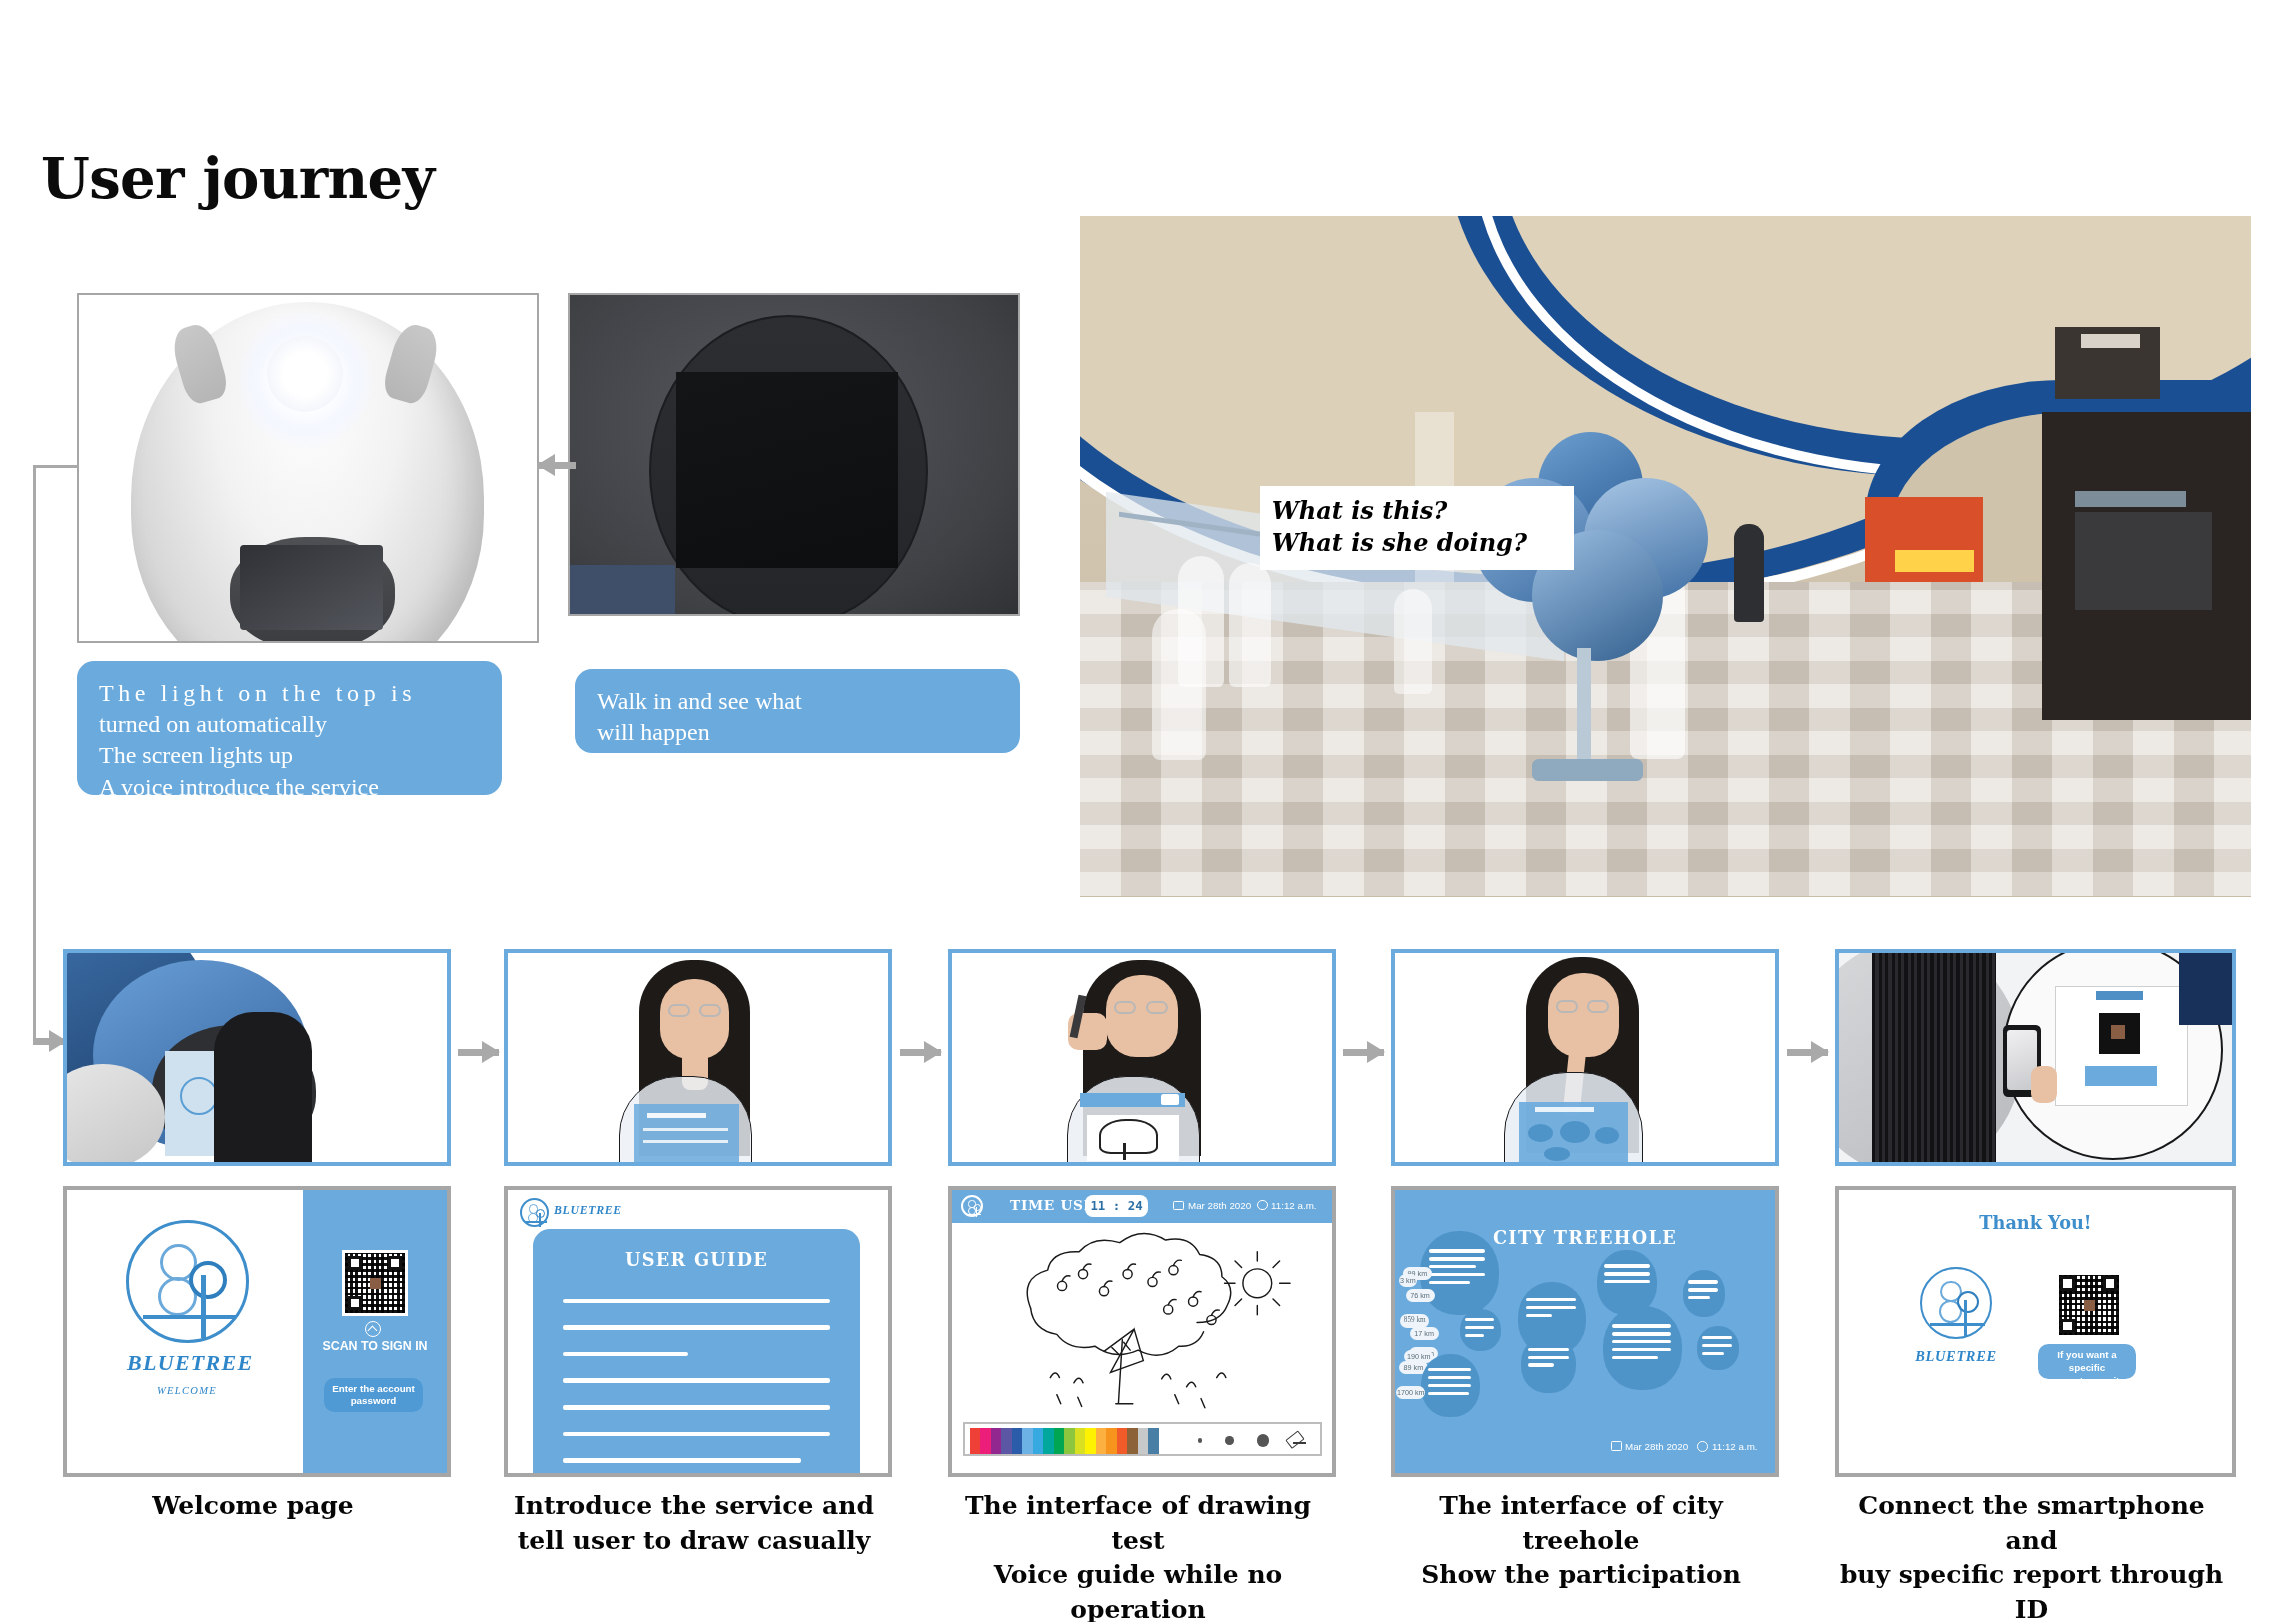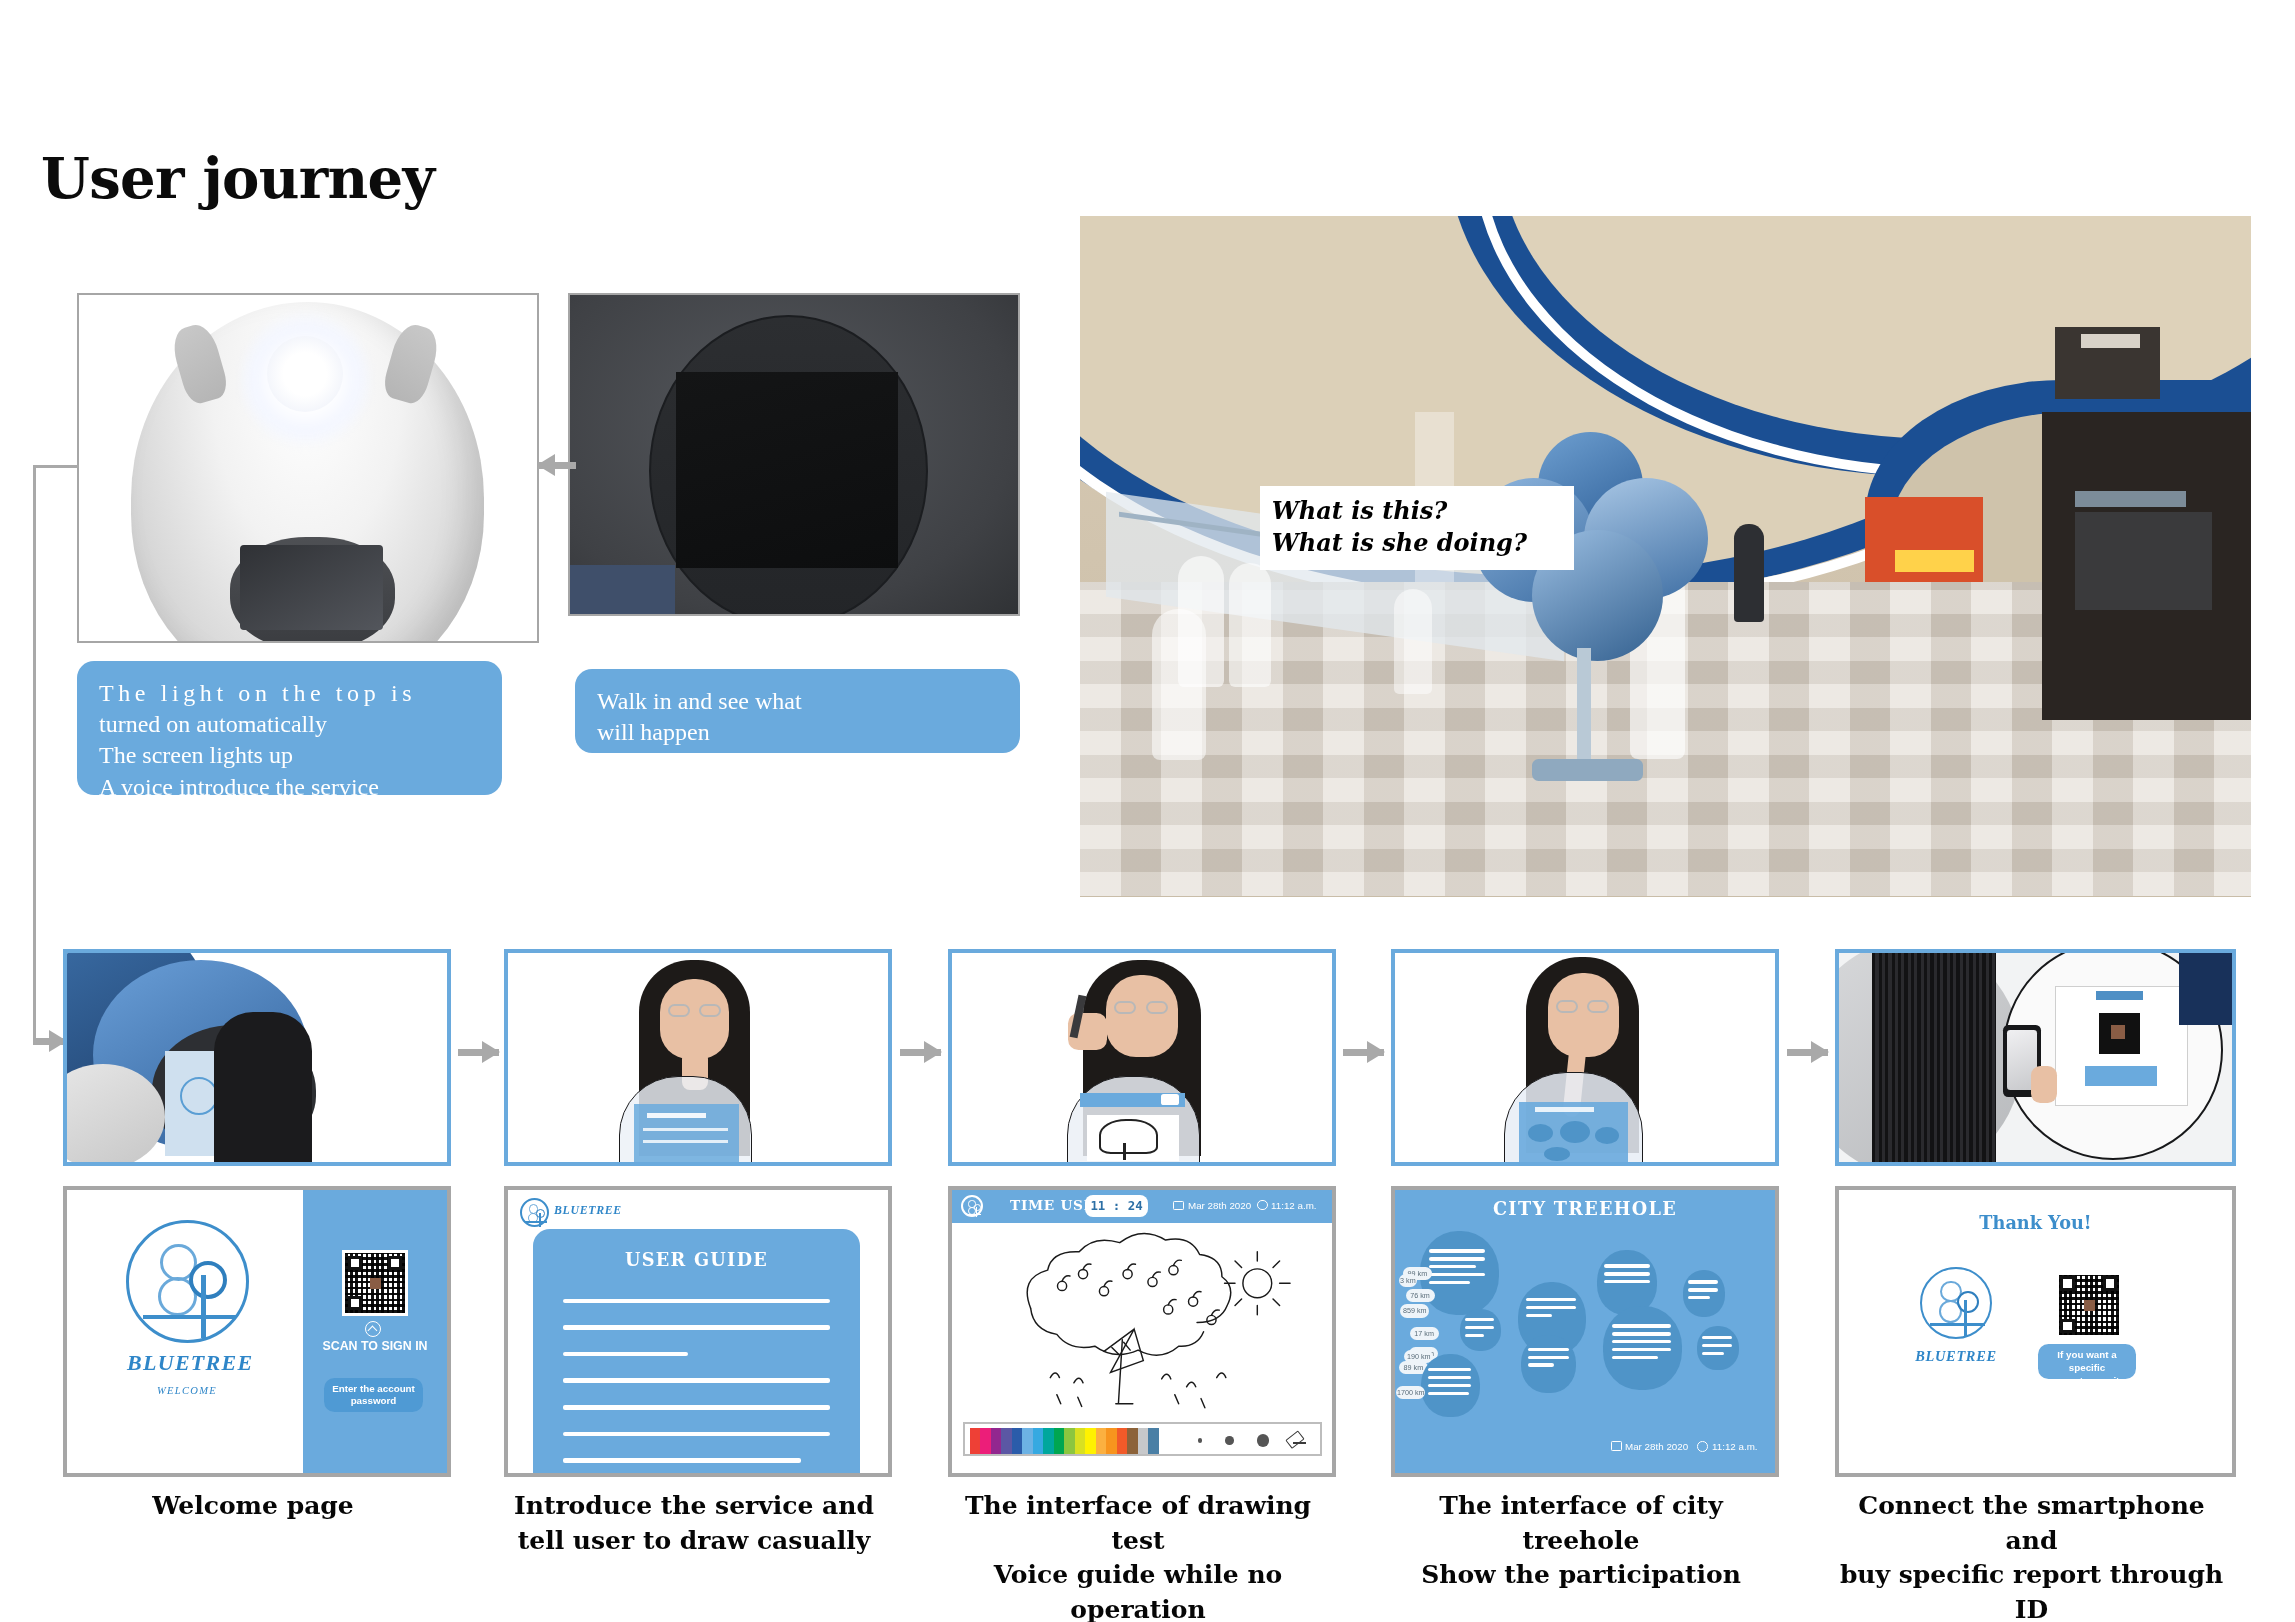--- a/index.html
+++ b/index.html
@@ -418,40 +418,40 @@
       </div>
     <div style="position:absolute;left:322px;top:7.9px;width:19.6px;height:14.4px;">
       <div style="position:absolute;left:0;top:2.6px;width:14.4px;height:9.2px;border:1.3px solid #3a3a3a;transform:rotate(-38deg);border-radius:1.3px;"></div>
       <div style="position:absolute;left:6.5px;top:10.5px;width:13px;height:1.3px;background:#3a3a3a;"></div>
     </div>
   </div>
 </div>
 
 <div class="screen" style="left:1391px;top:1186px;width:380px;height:283px;background:#6aaadd;">
   <div style="text-align:center;color:#fff;font-family:'DejaVu Serif',serif;font-weight:bold;
-              font-size:17.7px;letter-spacing:1.3px;padding-top:7.9px;">CITY TREEHOLE</div>
+              font-size:17.7px;letter-spacing:1.3px;padding-top:7.9px;margin-top:29px;">CITY TREEHOLE</div>
   <div id="treehole-bubbles" style="position:absolute;left:0;top:0;width:100%;height:100%;">
       <div class="bub" style="left: 25px; top: 41px; width: 79px; height: 84px;">
         <div style="padding: 18.4px 0px 0px 9.4px;">
           <div class="tline" style="width: 56px; margin-bottom: 4.6px;"></div>
           <div class="tline" style="width: 56px; margin-bottom: 4.6px;"></div>
           <div class="tline" style="width: 47px; margin-bottom: 4.6px;"></div>
           <div class="tline" style="width: 56px; margin-bottom: 4.6px;"></div>
           <div class="tline" style="width: 41px; margin-bottom: 4.6px;"></div>
         </div>
       </div>
       <div class="tag" style="left: 7.9px; top: 77px; width: 29px; height: 13px;">99 km</div>
       <div class="bub" style="left: 123px; top: 92px; width: 68px; height: 73px;">
         <div style="padding: 16px 0px 0px 8.2px;">
           <div class="tline" style="width: 50px; margin-bottom: 4.6px;"></div>
           <div class="tline" style="width: 50px; margin-bottom: 4.6px;"></div>
           <div class="tline" style="width: 26px; margin-bottom: 4.6px;"></div>
         </div>
       </div>
-      <div class="tag" style="left: 5.2px; top: 114px; width: 29px; height: 14px;">859 km</div>
+      <div class="tag" style="left: 5.2px; top: 124px; width: 29px; height: 14px; font-family: Liberation Serif, serif;">859 km</div>
       <div class="bub" style="left: 202px; top: 60px; width: 60px; height: 65px;">
         <div style="padding: 14.4px 0px 0px 7.2px;">
           <div class="tline" style="width: 46px; margin-bottom: 4.6px;"></div>
           <div class="tline" style="width: 46px; margin-bottom: 4.6px;"></div>
           <div class="tline" style="width: 46px; margin-bottom: 4.6px;"></div>
         </div>
       </div>
       <div class="tag" style="left: 3.9px; top: 84px; width: 18px; height: 13px;">3 km</div>
       <div class="bub" style="left: 288px; top: 80px; width: 42px; height: 47px;">
         <div style="padding: 10.4px 0px 0px 5px;">

